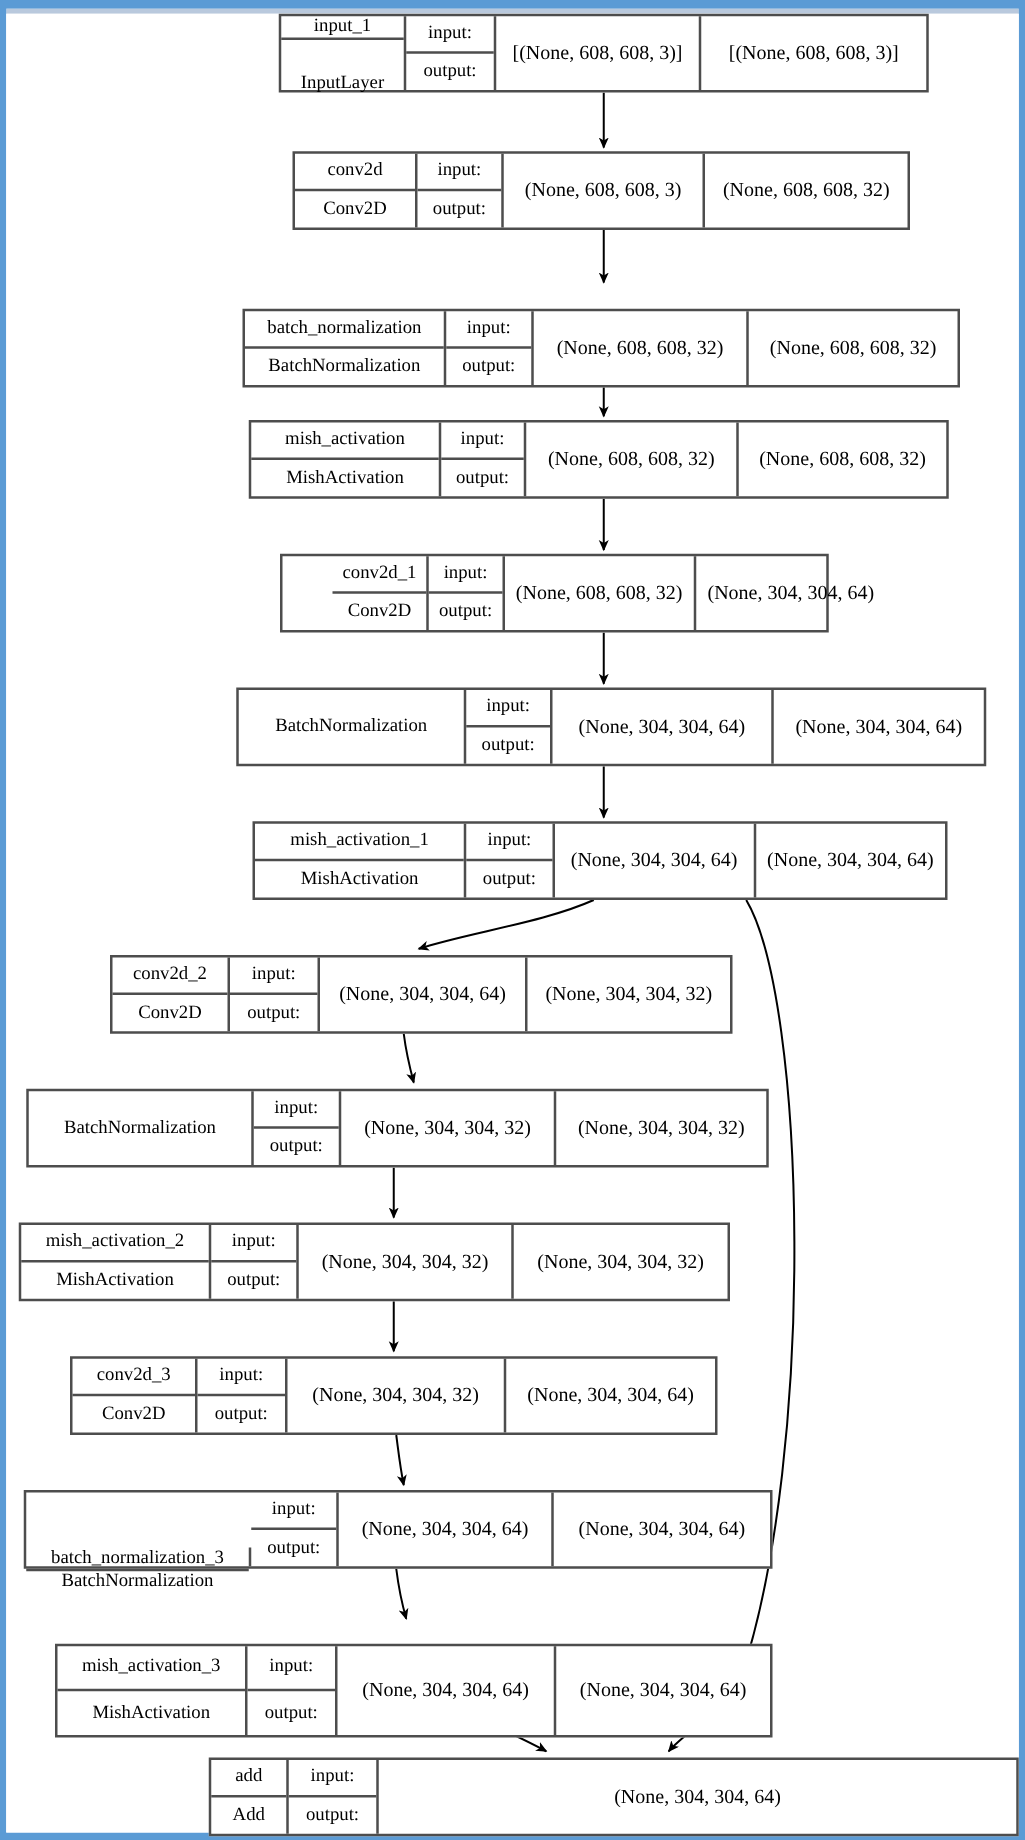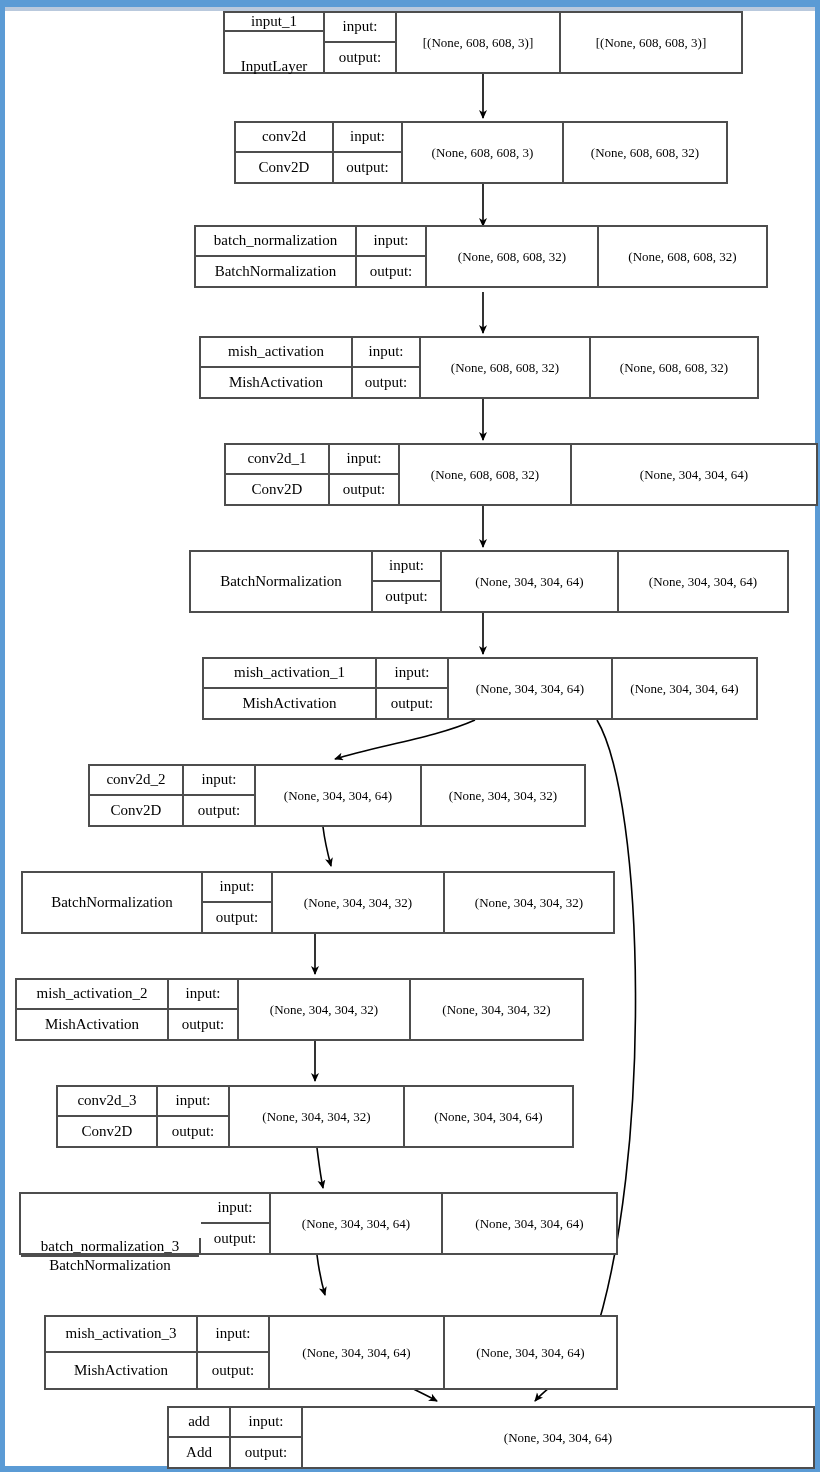--- a/index.html
+++ b/index.html
@@ -94,21 +94,21 @@
     align-items: center;
     justify-content: center;
     flex: 1 1 50%;
     padding: 0 8px;
     box-sizing: border-box;
     font-size: 15px;
     color: #000000;
   }
   .cell.top { border-bottom: 2px solid #4d4d4d; }
   .shape-text {
-    font-size: 13px;
+    font-size: 16px;
     color: #000000;
   }
 </style>
 </head>
 <body>
 
 <div id="viewport">
 
   <div id="chrome-top"></div>
   <div id="chrome-top-shadow"></div>
@@ -173,21 +173,21 @@
         <div class="cell top" style="border-bottom-color: rgb(77, 77, 77);">input:</div>
         <div class="cell">output:</div>
       </div>
       <div class="col-shape" style="width: 161px; border-right-color: rgb(77, 77, 77);">
         <span class="shape-text">(None, 608, 608, 3)</span>
       </div>
       <div class="col-shape last" style="flex: 1 1 auto;">
         <span class="shape-text">(None, 608, 608, 32)</span>
       </div>
     </div>
-      <div class="node" style="left: 189px; top: 214px; width: 574px; height: 63px; border-color: rgb(77, 77, 77);">
+      <div class="node" style="left: 189px; top: 236px; width: 574px; height: 63px; border-color: rgb(77, 77, 77);">
       <div class="col-name" style="width: 161px; border-right-color: rgb(77, 77, 77);">
         <div class="cell top" style="border-bottom-color: rgb(77, 77, 77);">batch_normalization</div>
         <div class="cell">BatchNormalization</div>
       </div>
       <div class="col-io" style="width: 70px; border-right-color: rgb(77, 77, 77);">
         <div class="cell top" style="border-bottom-color: rgb(77, 77, 77);">input:</div>
         <div class="cell">output:</div>
       </div>
       <div class="col-shape" style="width: 172px; border-right-color: rgb(77, 77, 77);">
         <span class="shape-text">(None, 608, 608, 32)</span>
@@ -205,21 +205,21 @@
         <div class="cell top" style="border-bottom-color: rgb(77, 77, 77);">input:</div>
         <div class="cell">output:</div>
       </div>
       <div class="col-shape" style="width: 170px; border-right-color: rgb(77, 77, 77);">
         <span class="shape-text">(None, 608, 608, 32)</span>
       </div>
       <div class="col-shape last" style="flex: 1 1 auto;">
         <span class="shape-text">(None, 608, 608, 32)</span>
       </div>
     </div>
-      <div class="node" style="left: 219px; top: 432px; width: 594px; height: 63px; border-color: rgb(77, 77, 77);">
+      <div class="node" style="left: 219px; top: 432px; width: 439px; height: 63px; border-color: rgb(77, 77, 77); padding-left: 40px;">
       <div class="col-name" style="width: 104px; border-right-color: rgb(77, 77, 77);">
         <div class="cell top" style="border-bottom-color: rgb(77, 77, 77);">conv2d_1</div>
         <div class="cell">Conv2D</div>
       </div>
       <div class="col-io" style="width: 70px; border-right-color: rgb(77, 77, 77);">
         <div class="cell top" style="border-bottom-color: rgb(77, 77, 77);">input:</div>
         <div class="cell">output:</div>
       </div>
       <div class="col-shape" style="width: 172px; border-right-color: rgb(77, 77, 77);">
         <span class="shape-text">(None, 608, 608, 32)</span>

